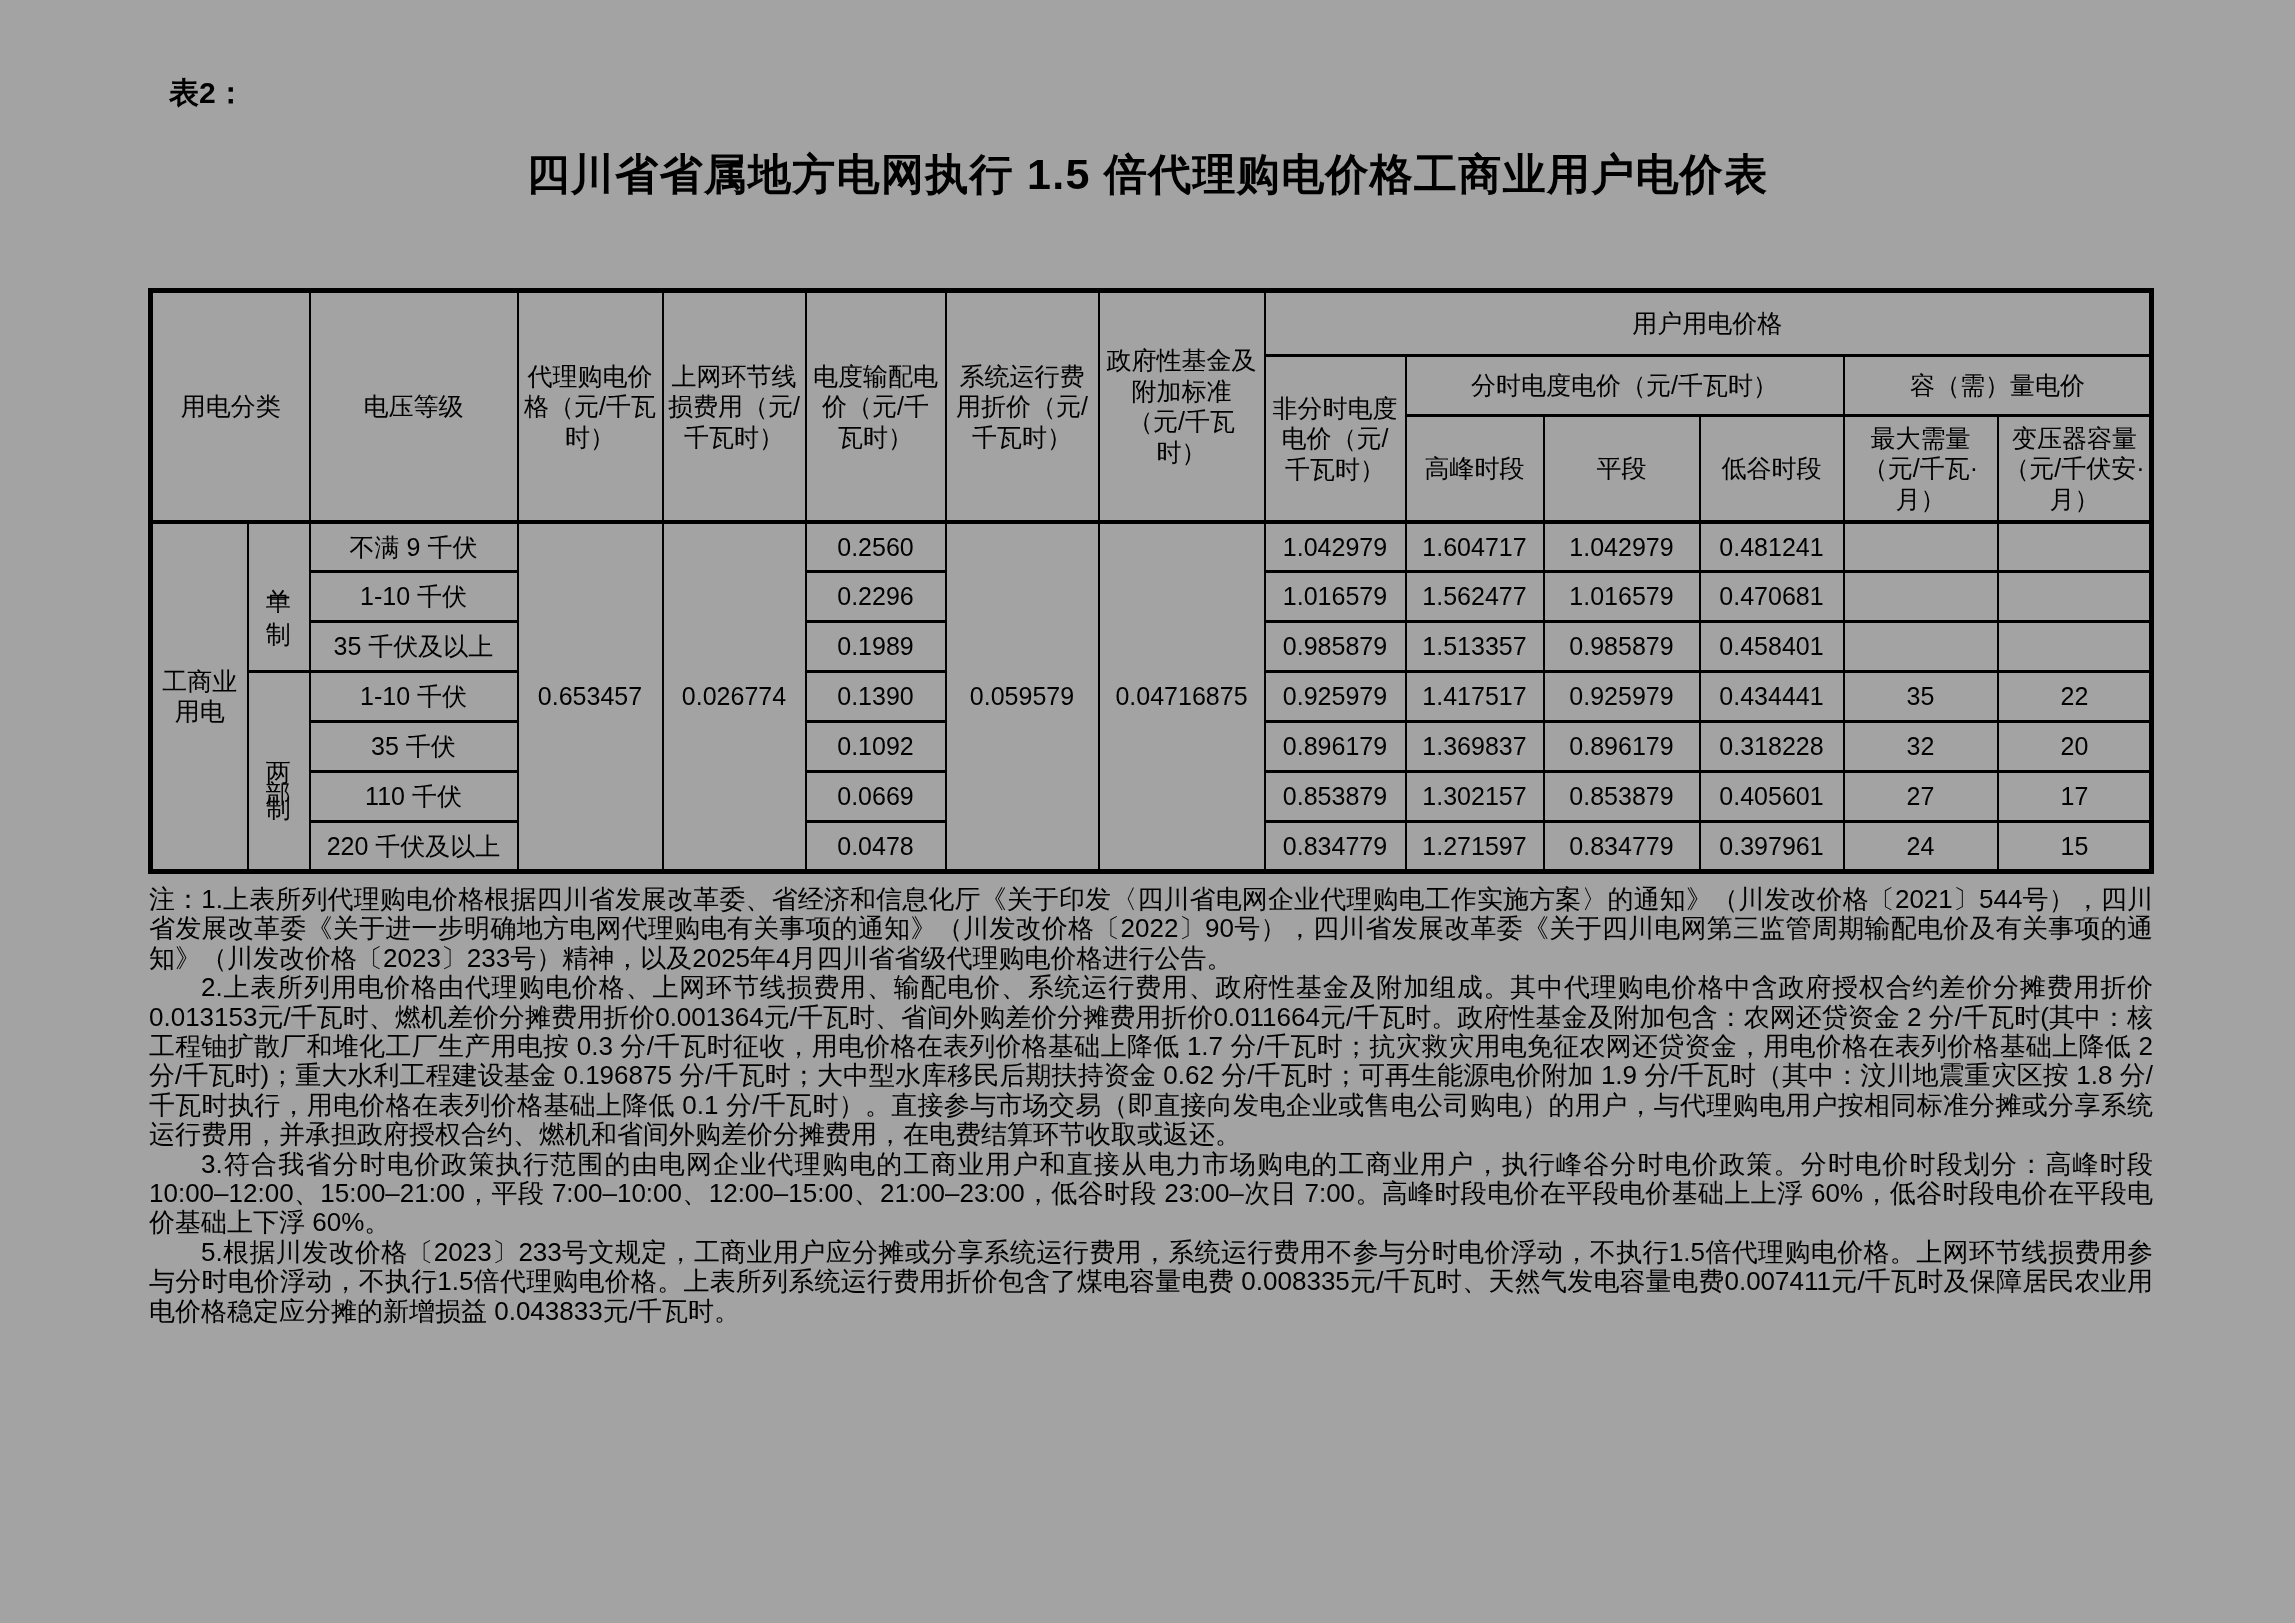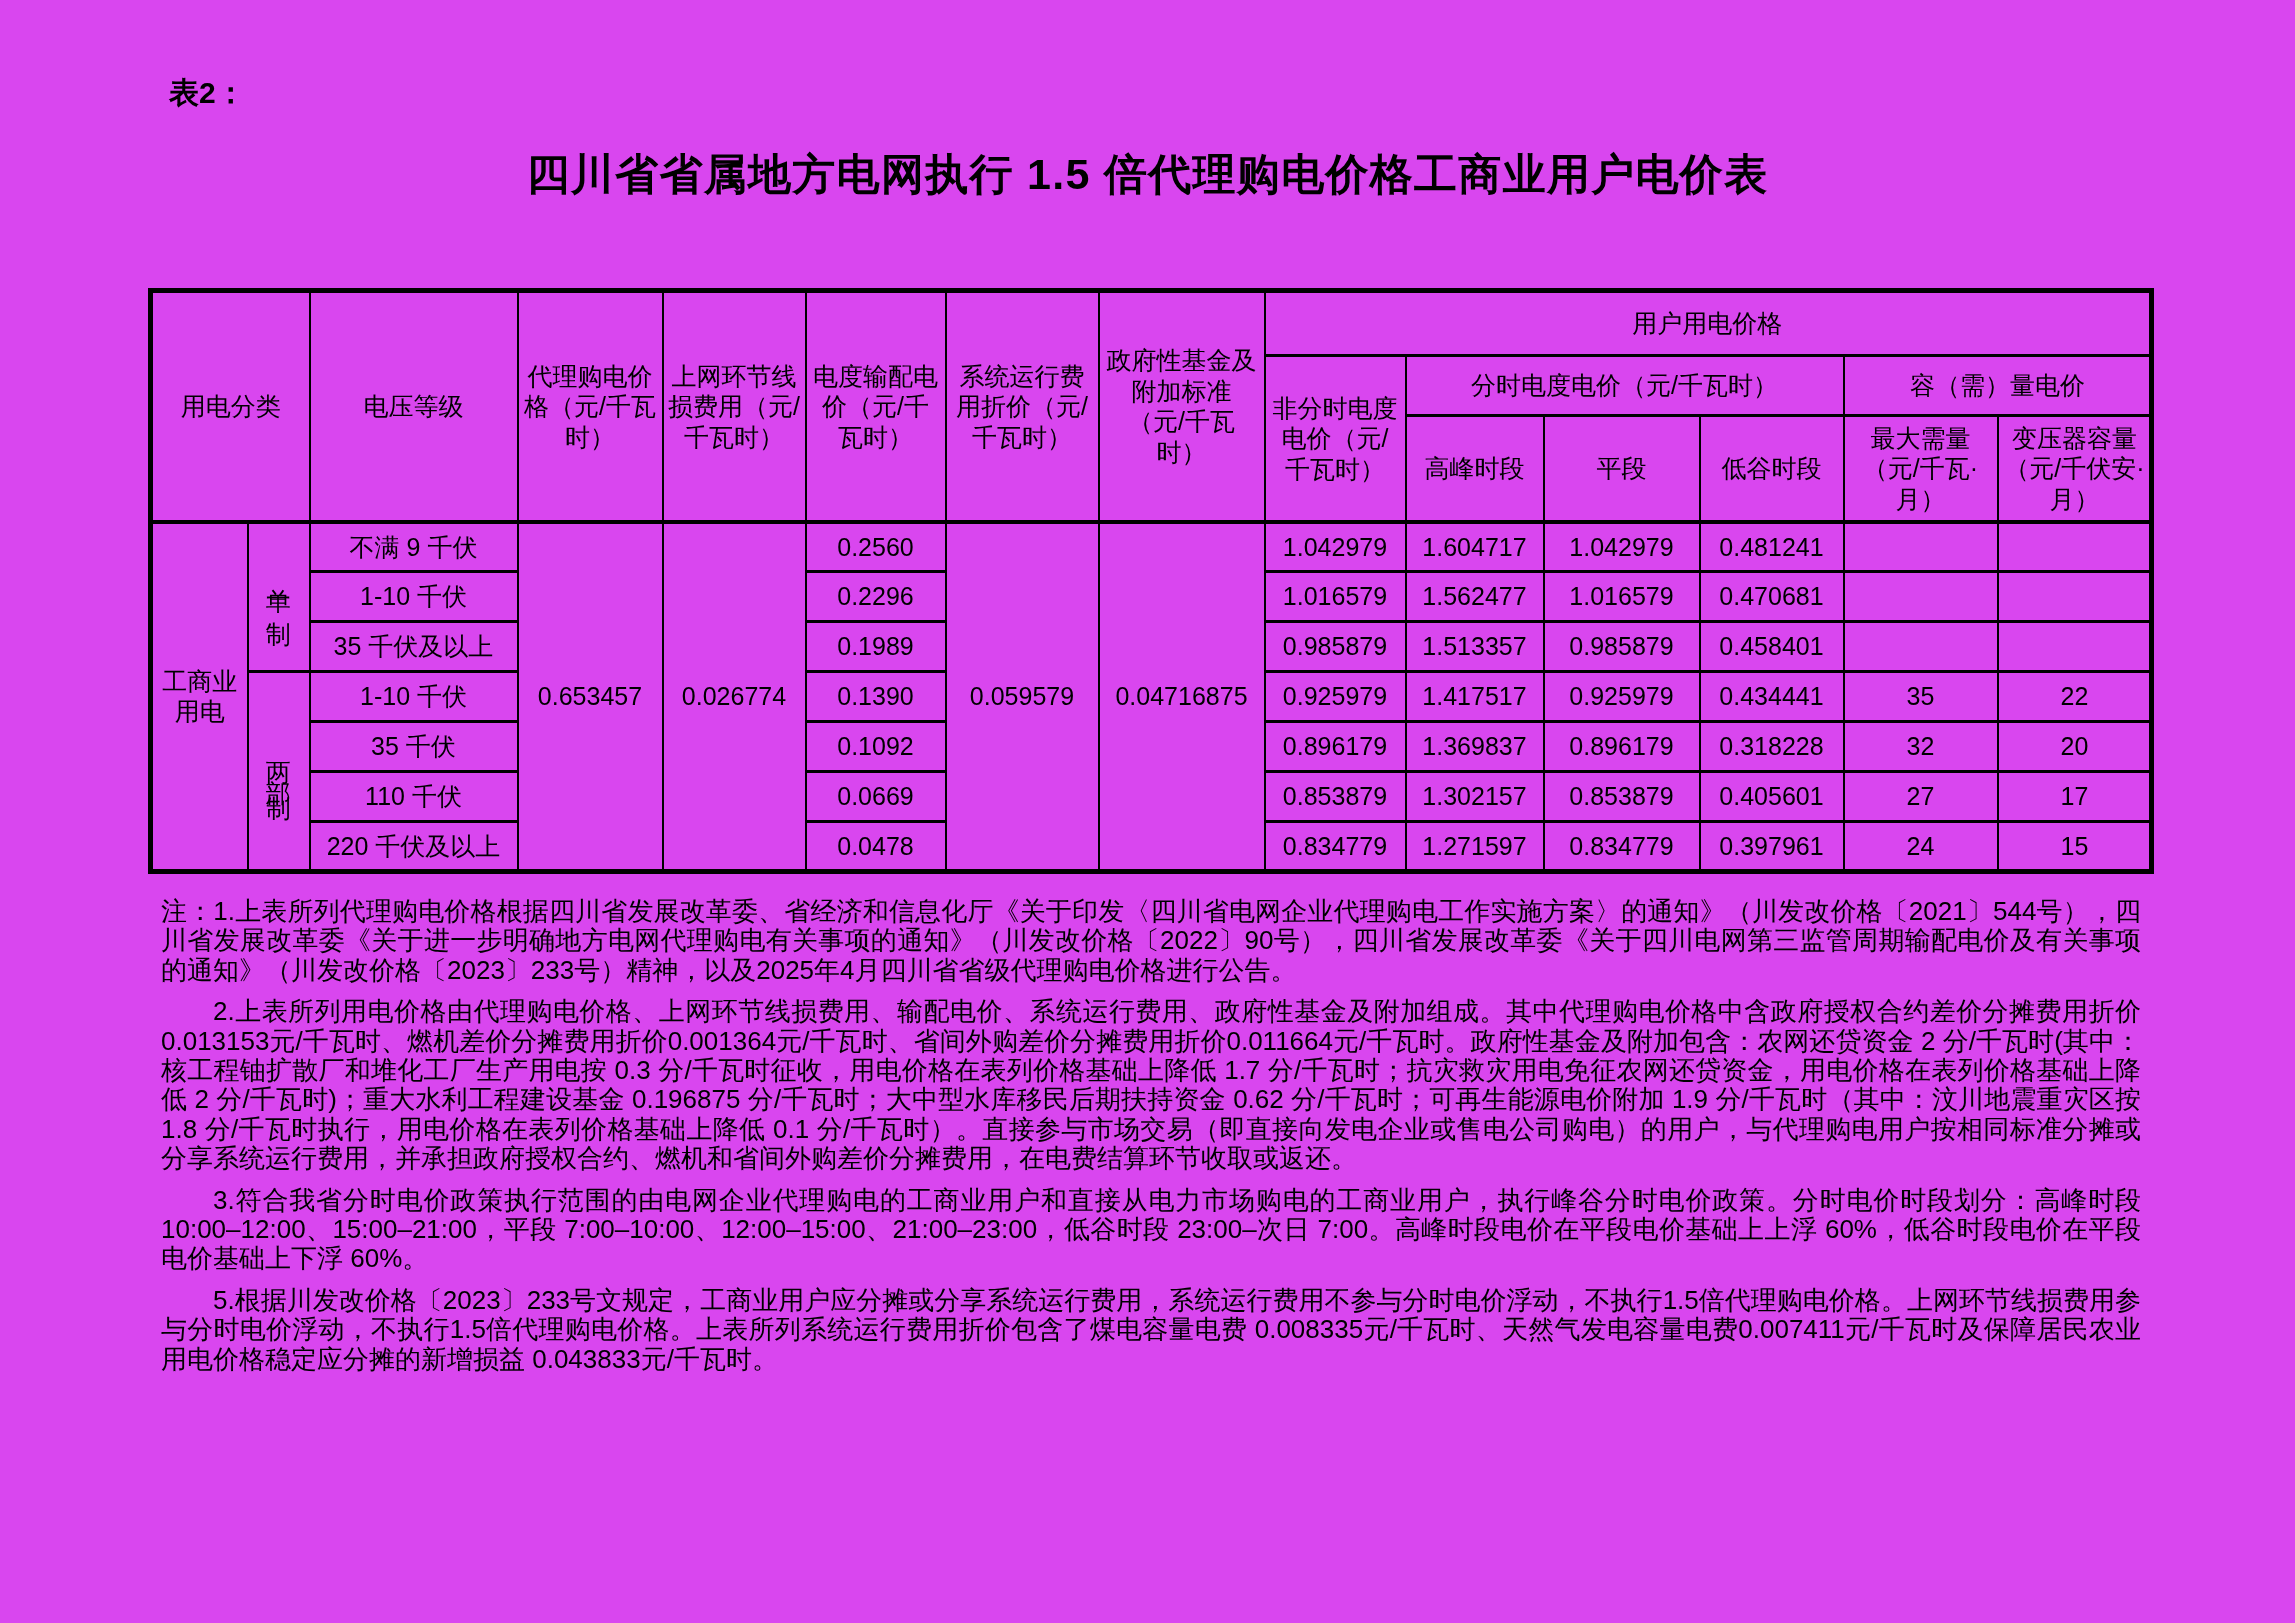--- a/index.html
+++ b/index.html
@@ -10,21 +10,21 @@
   body {
     width: 2295px;
     height: 1623px;
     font-family: "Liberation Sans", "DejaVu Sans", sans-serif;
     color: #000;
   }
   .page {
     position: relative;
     width: 2295px;
     height: 1623px;
-    background: #d946ef;
+    background: #a3a3a3;
     overflow: hidden;
   }
   .tag {
     position: absolute;
     left: 169px;
     top: 73px;
     font-size: 30px;
     font-weight: bold;
   }
   .title {
@@ -82,21 +82,21 @@
   .notes {
     position: absolute;
     left: 149px;
     top: 885px;
     width: 2004px;
     font-size: 26px;
     line-height: 29.4px;
     text-align: justify;
   }
   .notes p {
-    margin: 12px;
+    margin: 0;
     text-indent: 2em;
   }
   .notes p.first {
     text-indent: 0;
   }
 </style>
 </head>
 <body>
 
 <div class="page">

